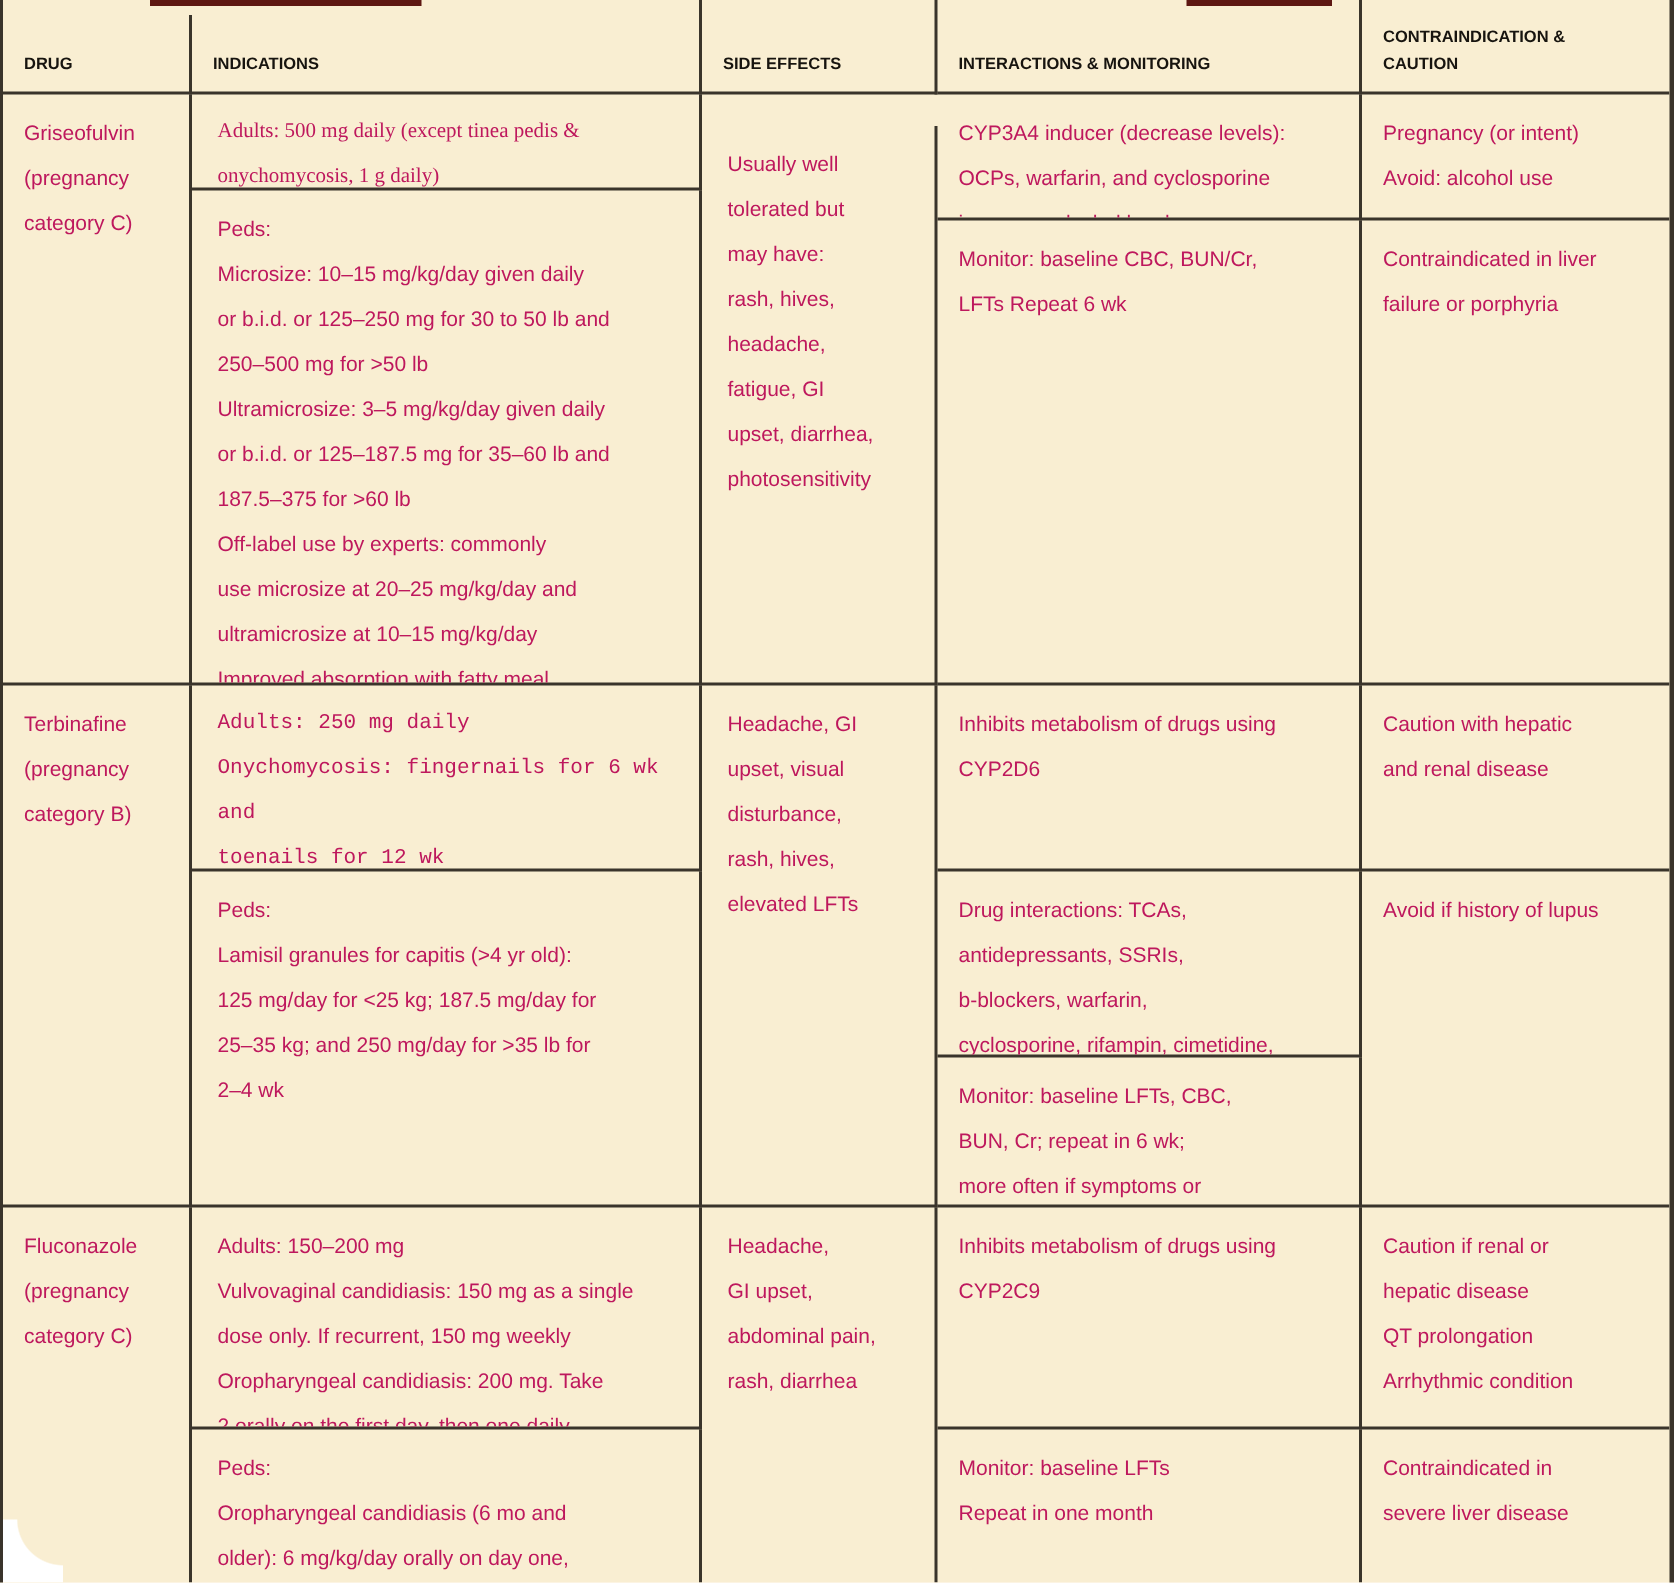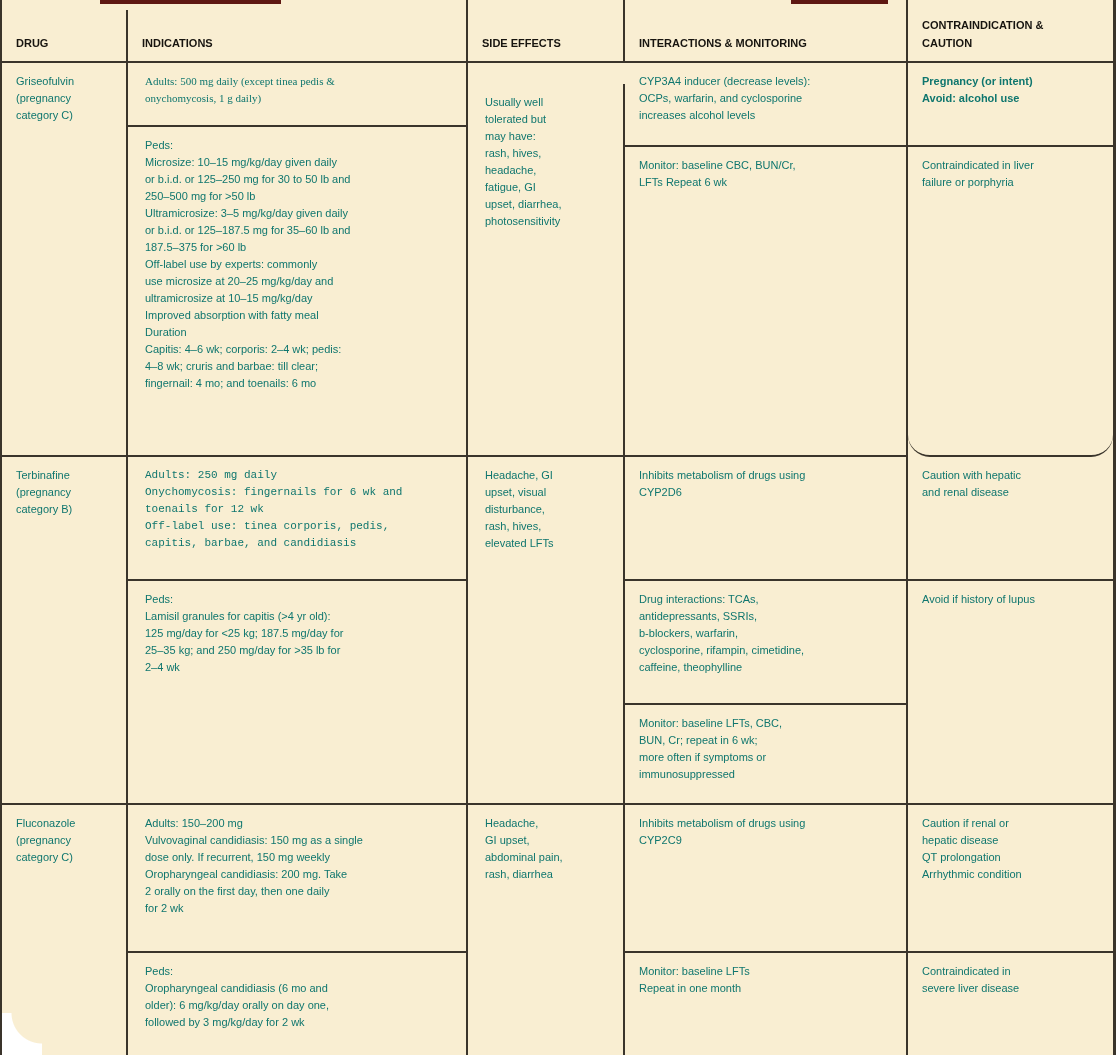--- a/index.html
+++ b/index.html
@@ -24,23 +24,23 @@
     display: grid;
     grid-template-columns: 126px 340px 157px 283px 1fr;
     grid-template-rows: 63px 64px 20px 310px 124px 124px 100px 148px 102px;
     overflow: hidden;
   }
   .cell {
     box-sizing: border-box;
     border-right: 2px solid #3a342b;
     border-bottom: 2px solid #3a342b;
     padding: 10px 8px 0 14px;
-    color: #0f766e;
-    font-size: 11px;
-    line-height: 17px;
+    color: #be185d;
+    font-size: 14px;
+    line-height: 30px;
     overflow: hidden;
   }
   .cell .txt {
     white-space: pre-line;
   }
   .cell.header {
     display: flex;
     align-items: flex-end;
     padding: 0 8px 9px 14px;
     font-weight: bold;
@@ -130,25 +130,25 @@
   </div>
   <div class="cell" style="grid-column:4; grid-row:2/4;">
     <span class="txt">CYP3A4 inducer (decrease levels):
 OCPs, warfarin, and cyclosporine
 increases alcohol levels</span>
   </div>
   <div class="cell" style="grid-column:4; grid-row:4/5;">
     <span class="txt">Monitor: baseline CBC, BUN/Cr,
 LFTs Repeat 6 wk</span>
   </div>
-  <div class="cell no-br" style="grid-column:5; grid-row:2/4;font-weight:bold;">
+  <div class="cell no-br" style="grid-column:5; grid-row:2/4;">
     <span class="txt">Pregnancy (or intent)
 Avoid: alcohol use</span>
   </div>
-  <div class="cell no-br" style="grid-column:5; grid-row:4/5;border-radius:22px;">
+  <div class="cell no-br" style="grid-column:5; grid-row:4/5;">
     <span class="txt">Contraindicated in liver
 failure or porphyria</span>
   </div>
 
   <div class="cell" style="grid-column:1; grid-row:5/8;">
     <span class="txt">Terbinafine
 (pregnancy
 category B)</span>
   </div>
   <div class="cell indent" style="grid-column:2; grid-row:5/6;font-family:Liberation Mono, monospace;">

